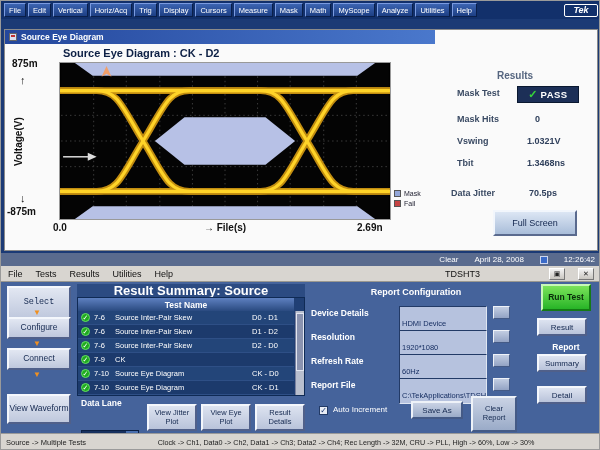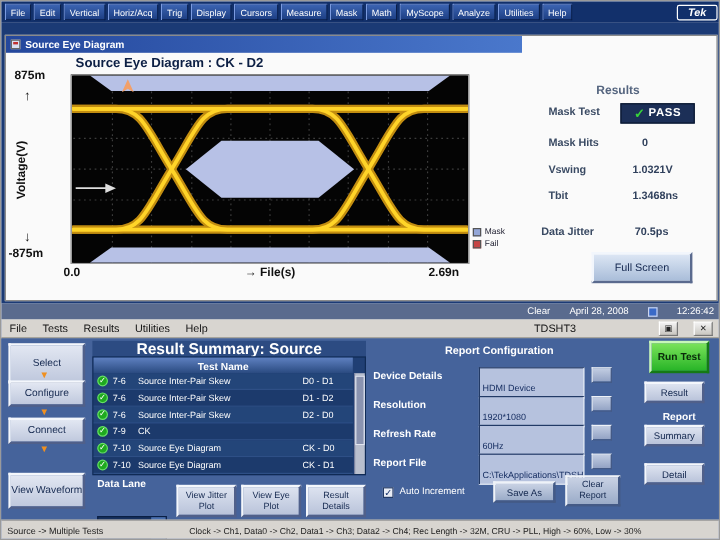--- a/index.html
+++ b/index.html
@@ -111,21 +111,21 @@
     border-color:#223a66 #dfe6f2 #dfe6f2 #223a66; color:#122a5e; font-size:7.5px; padding:12px 2px;
     white-space:nowrap; overflow:hidden; }
   .fld-btn { position:absolute; left:492px; width:17px; height:13px; background:linear-gradient(#c2cde2,#93a3c4);
     border:1px solid; border-color:#eef2f8 #445a86 #445a86 #eef2f8; }
   .chkbox { position:absolute; left:318px; top:124px; width:9px; height:9px; background:#e8ecf4;
     border:1px solid #223a66; color:#14306a; font-size:8px; line-height:8px; text-align:center; }
   .auto-inc-label { position:absolute; left:332px; top:123px; color:#fff; font-size:8px; }
   .saveas-btn { position:absolute; left:410px; top:119px; width:52px; height:18px; background:linear-gradient(#c9d2e4,#9aabc8);
     border:2px solid; border-color:#eef2f8 #445a86 #445a86 #eef2f8; color:#14284f; font-size:8px;
     display:flex; align-items:center; justify-content:center; }
-  .clear-btn { position:absolute; left:470px; top:114px; width:46px; height:26px; background:linear-gradient(#c9d2e4,#9aabc8);
+  .clear-btn { position:absolute; left:470px; top:114px; width:46px; height:36px; background:linear-gradient(#c9d2e4,#9aabc8);
     border:2px solid; border-color:#eef2f8 #445a86 #445a86 #eef2f8; color:#14284f; font-size:7.5px;
     display:flex; align-items:center; justify-content:center; text-align:center; line-height:1.15; }
 
   .runtest-btn { position:absolute; left:540px; top:2px; width:50px; height:27px;
     background:linear-gradient(#7be35a,#27b427); border:2px solid; border-color:#c8f7b8 #157a15 #157a15 #c8f7b8;
     color:#0a2a0a; font-size:8.5px; font-weight:bold; display:flex; align-items:center; justify-content:center;
     text-align:center; line-height:1.15; }
   .right-btn { position:absolute; left:536px; width:50px; height:18px; background:linear-gradient(#dde3f0,#b9c3da);
     border:2px solid; border-color:#f4f7fc #50608a #50608a #f4f7fc; color:#14284f; font-size:8px;
     display:flex; align-items:center; justify-content:center; }
@@ -274,21 +274,21 @@
       <span>Results</span>
       <span>Utilities</span>
       <span>Help</span>
       <span class="app-title">TDSHT3</span>
       <span class="win-btn">▣</span>
       <span class="win-btn">✕</span>
     </div>
 
     <div class="app-main">
 
-      <div class="side-btn" style="top:4px; height:34px;">Select</div>
+      <div class="side-btn" style="top:4px; height:34px;font-family:Liberation Mono, monospace;">Select</div>
       <span class="flow-arrow" style="top:26px;">▼</span>
       <div class="side-btn" style="top:35px; height:22px;">Configure</div>
       <span class="flow-arrow" style="top:57px;">▼</span>
       <div class="side-btn" style="top:66px; height:22px;">Connect</div>
       <span class="flow-arrow" style="top:88px;">▼</span>
       <div class="side-btn" style="top:112px; height:30px;">View Waveform</div>
 
       <div class="summary-header">Result Summary: Source</div>
       <div class="summary-table">
         <div class="tbl-head">Test Name</div>

